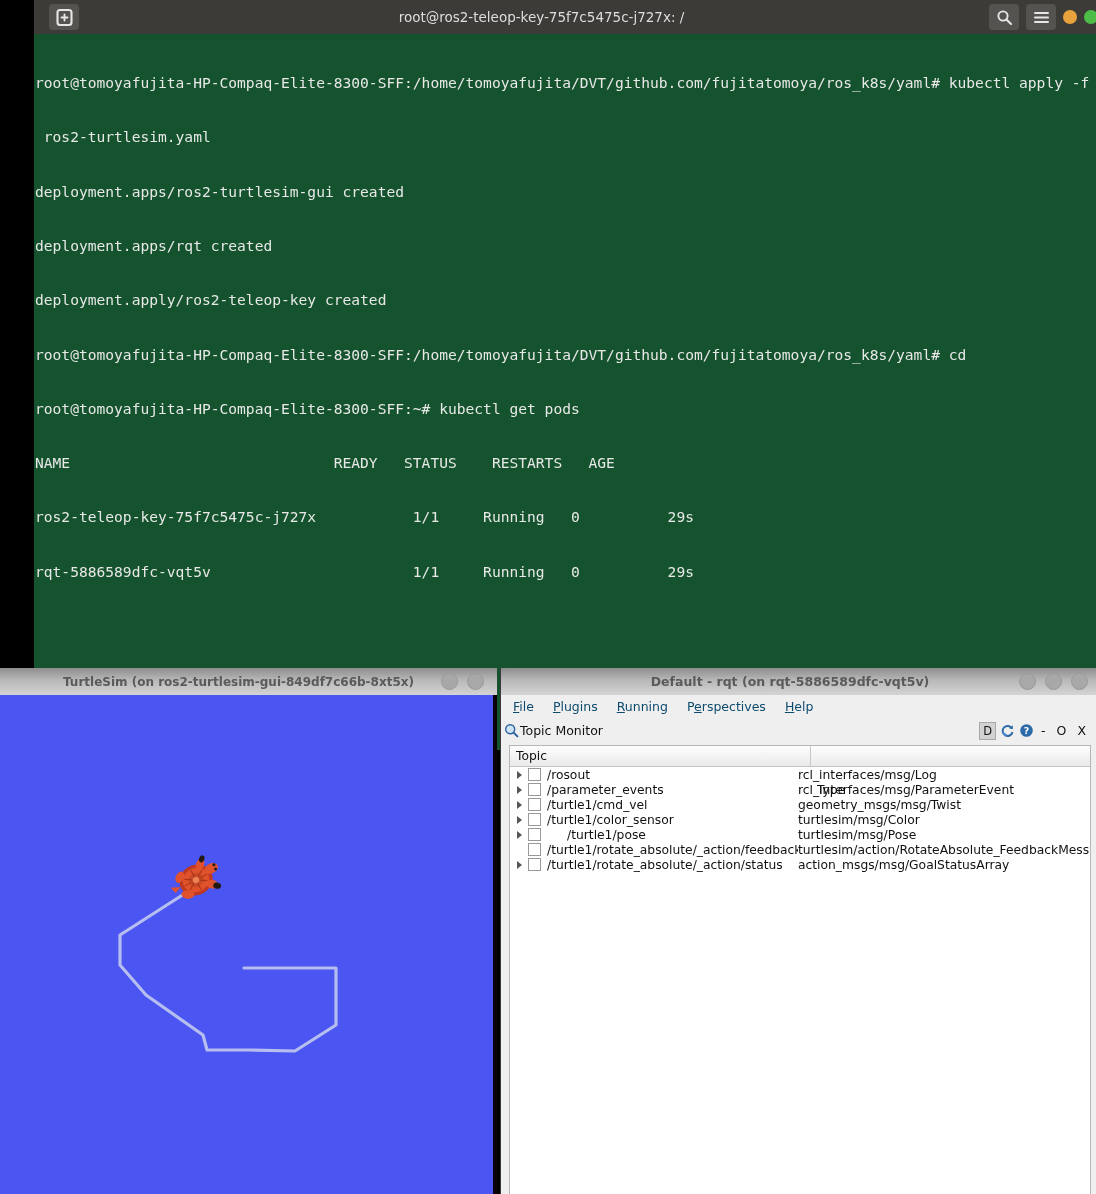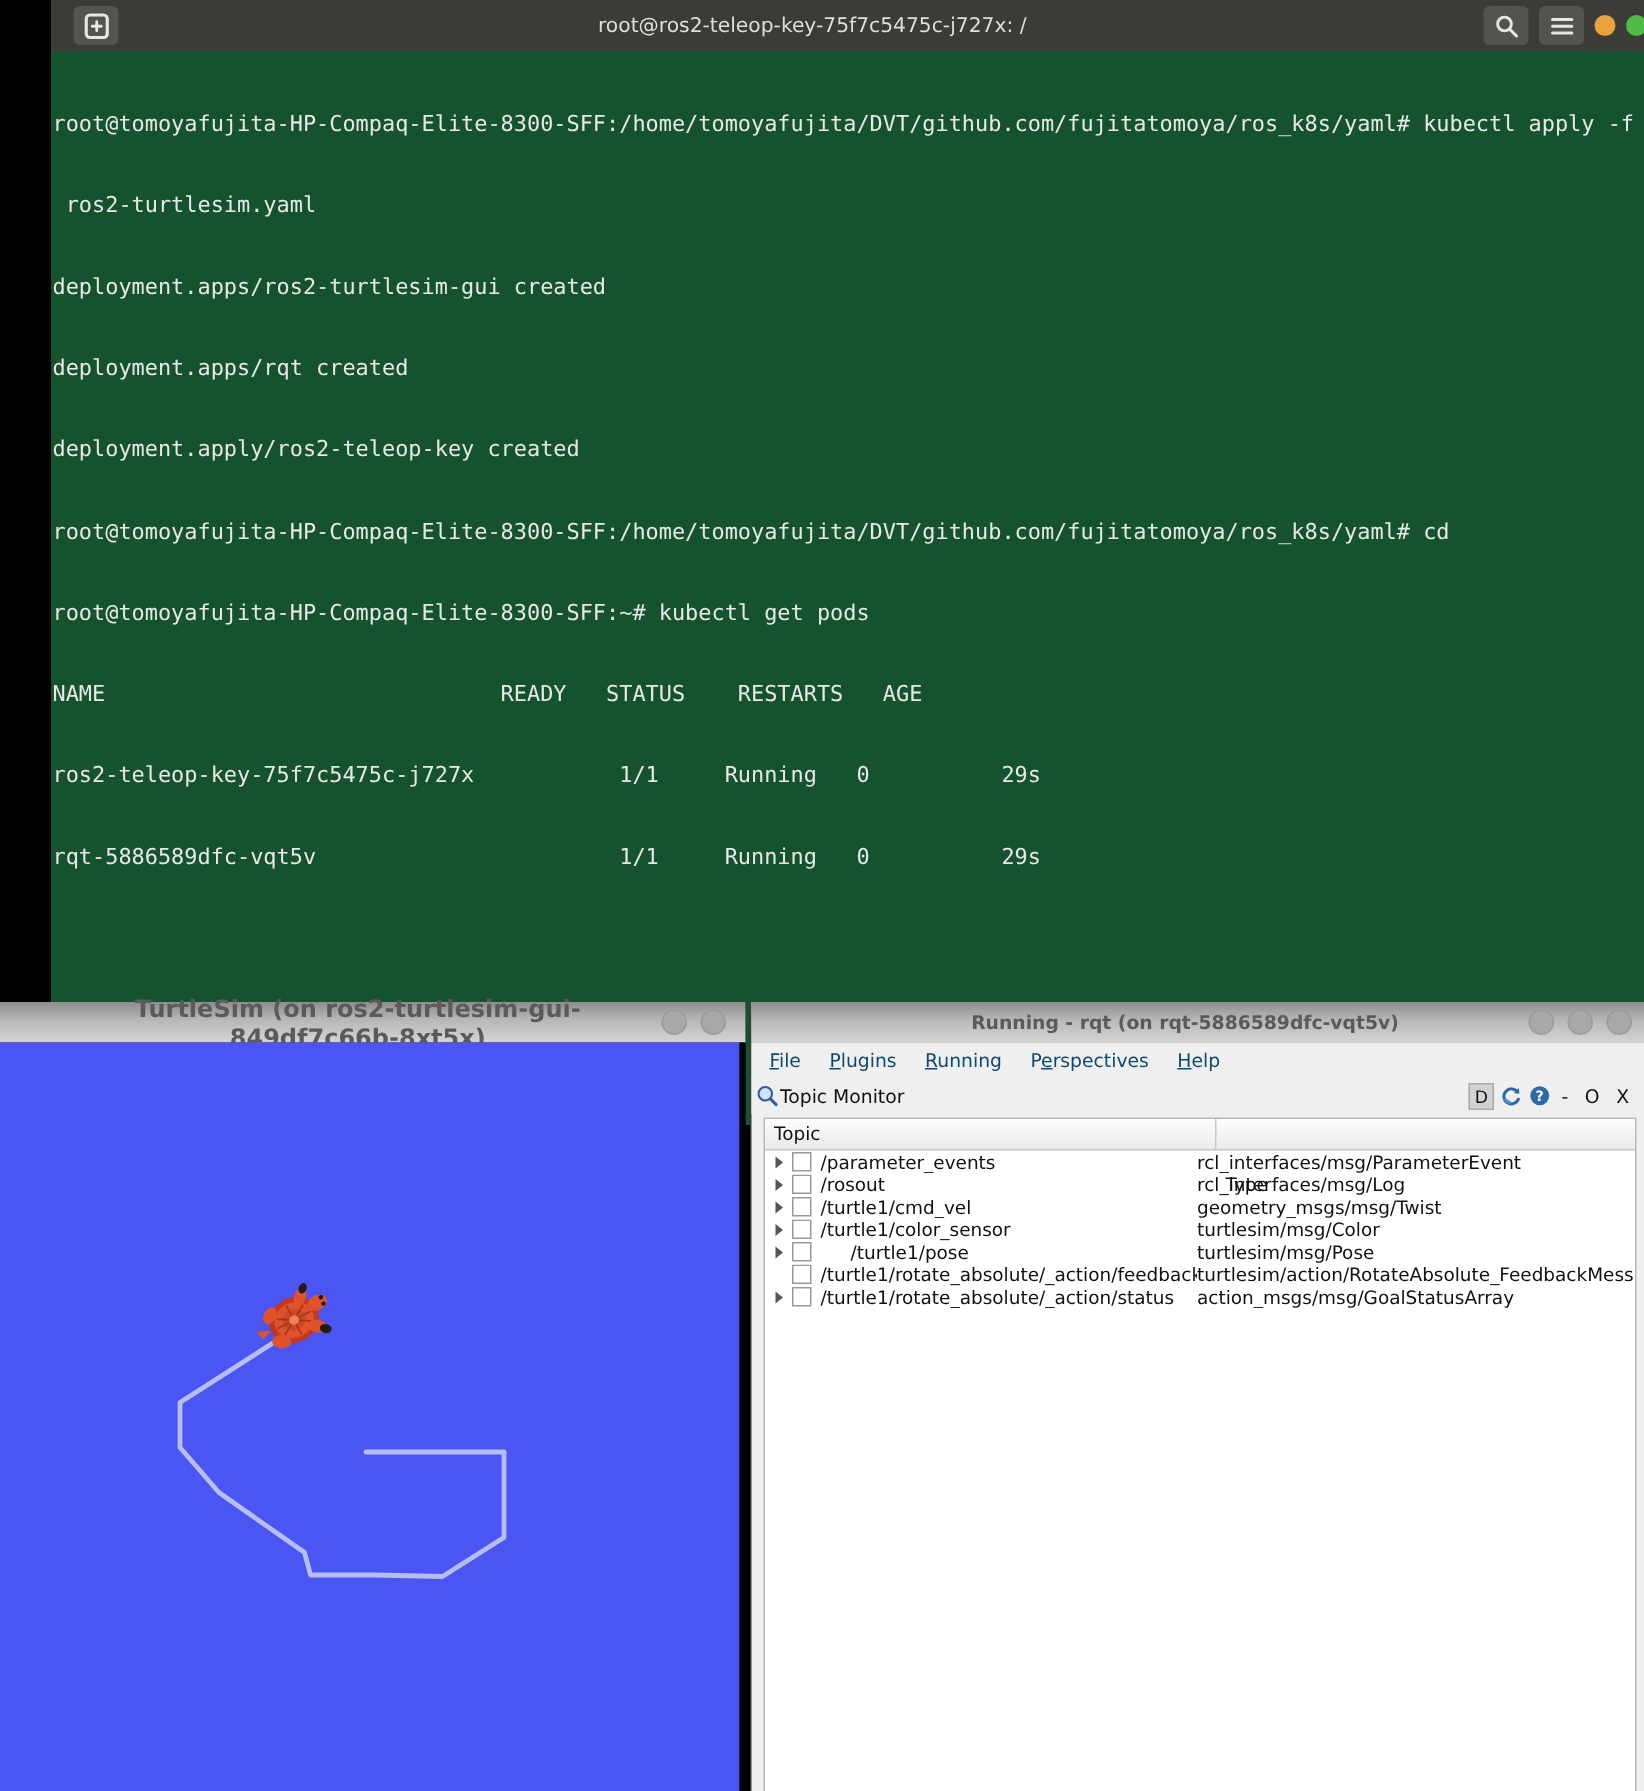--- a/index.html
+++ b/index.html
@@ -34,21 +34,21 @@
       background:#2e0922;}
   #term-scroll-thumb{position:absolute;right:3px;top:4px;width:8px;height:626px;
       background:#b9b2b6;border-radius:1px;}
 
   
   #turtlesim-window{position:absolute;left:0;top:668px;width:497px;height:526px;
       background:#000;}
   #ts-titlebar{position:absolute;left:0;top:0;width:497px;height:27px;
       background:linear-gradient(to bottom,#8d8d8d 0%,#b8b8b8 45%,#d4d4d4 100%);
       display:flex;align-items:center;border-bottom:1px solid #7a7a7a;}
-  #ts-title{flex:1;text-align:center;color:#5a5a5a;font-size:16px;
+  #ts-title{flex:1;text-align:center;color:#5a5a5a;font-size:12px;
       font-weight:bold;padding-left:36px;}
   #ts-controls{display:flex;align-items:center;gap:9px;padding-right:13px;}
   .ts-circ{width:15px;height:15px;border-radius:50%;background:#a8a8a8;
       border:1px solid #9a9a9a;}
   #ts-canvas{position:absolute;left:0;top:27px;width:493px;height:499px;
       background:#4a55f2;}
   #ts-right-edge{position:absolute;left:493px;top:27px;width:4px;height:499px;
       background:#0a0208;}
 
   
@@ -205,21 +205,21 @@
 
         <path d="M-17 -1 L-26 -5 L-24 2 Z" fill="#e0522c"></path>
       </g>
     </svg>
   </div>
   <div id="ts-right-edge"></div>
 </div>
 
 <div id="rqt-window">
   <div id="rqt-titlebar">
-    <div id="rqt-title">Running - rqt (on rqt-5886589dfc-vqt5v)</div>
+    <div id="rqt-title">Default - rqt (on rqt-5886589dfc-vqt5v)</div>
     <div id="rqt-controls">
       <div class="rqt-circ"></div>
       <div class="rqt-circ"></div>
       <div class="rqt-circ"></div>
     </div>
   </div>
 
   <div id="rqt-menubar">
     <div class="menu-item"><u>F</u>ile</div>
     <div class="menu-item"><u>P</u>lugins</div>
@@ -262,40 +262,40 @@
       <div class="th topic">Topic</div>
       <div class="th type">Type</div>
     </div>
     <div id="table-rows">
         <div class="trow">
           <div class="arrow-cell">
             <div class="arrow"></div>
           </div>
           <div class="topic-cell" style="display: flex; align-items: center;">
             <div class="cb"></div>
+            <span>/rosout</span>
+          </div>
+          <div class="type-cell">rcl_interfaces/msg/Log</div>
+        </div>
+        <div class="trow">
+          <div class="arrow-cell">
+            <div class="arrow"></div>
+          </div>
+          <div class="topic-cell" style="display: flex; align-items: center;">
+            <div class="cb"></div>
             <span>/parameter_events</span>
           </div>
           <div class="type-cell">rcl_interfaces/msg/ParameterEvent</div>
         </div>
         <div class="trow">
           <div class="arrow-cell">
             <div class="arrow"></div>
           </div>
           <div class="topic-cell" style="display: flex; align-items: center;">
             <div class="cb"></div>
-            <span>/rosout</span>
-          </div>
-          <div class="type-cell">rcl_interfaces/msg/Log</div>
-        </div>
-        <div class="trow">
-          <div class="arrow-cell">
-            <div class="arrow"></div>
-          </div>
-          <div class="topic-cell" style="display: flex; align-items: center;">
-            <div class="cb"></div>
             <span>/turtle1/cmd_vel</span>
           </div>
           <div class="type-cell">geometry_msgs/msg/Twist</div>
         </div>
         <div class="trow">
           <div class="arrow-cell">
             <div class="arrow"></div>
           </div>
           <div class="topic-cell" style="display: flex; align-items: center;">
             <div class="cb"></div>

